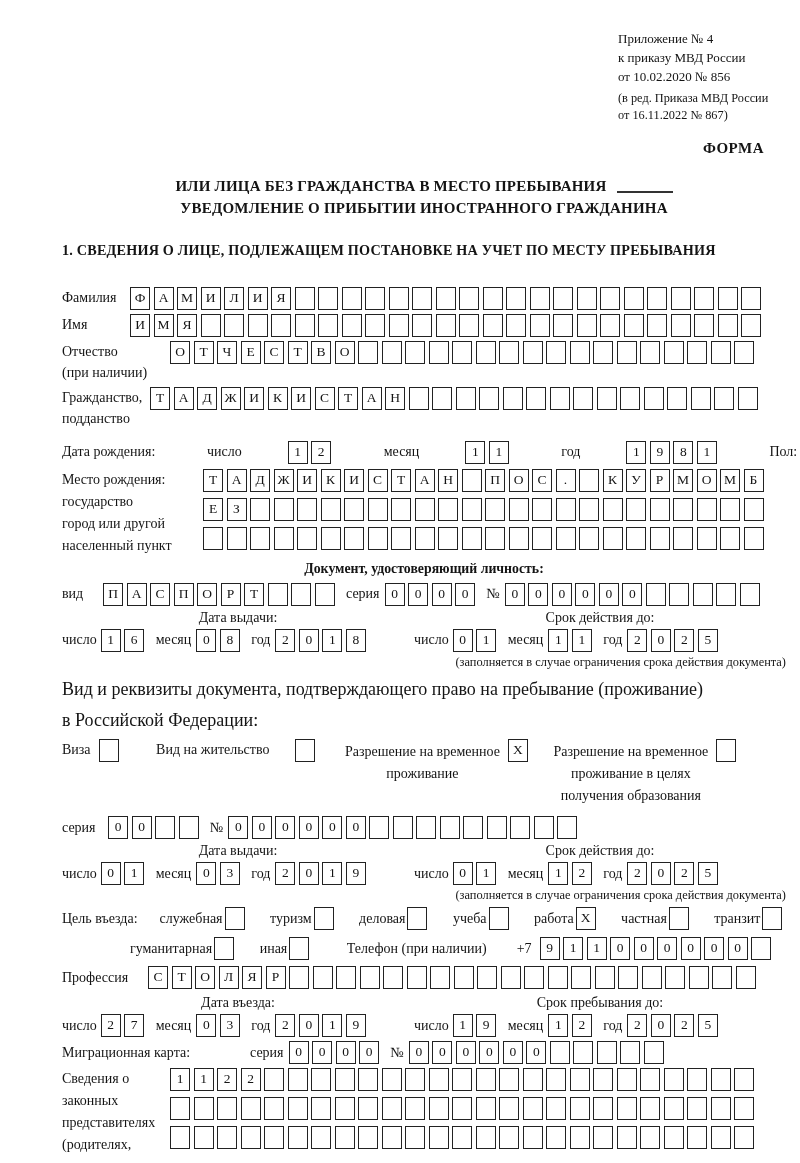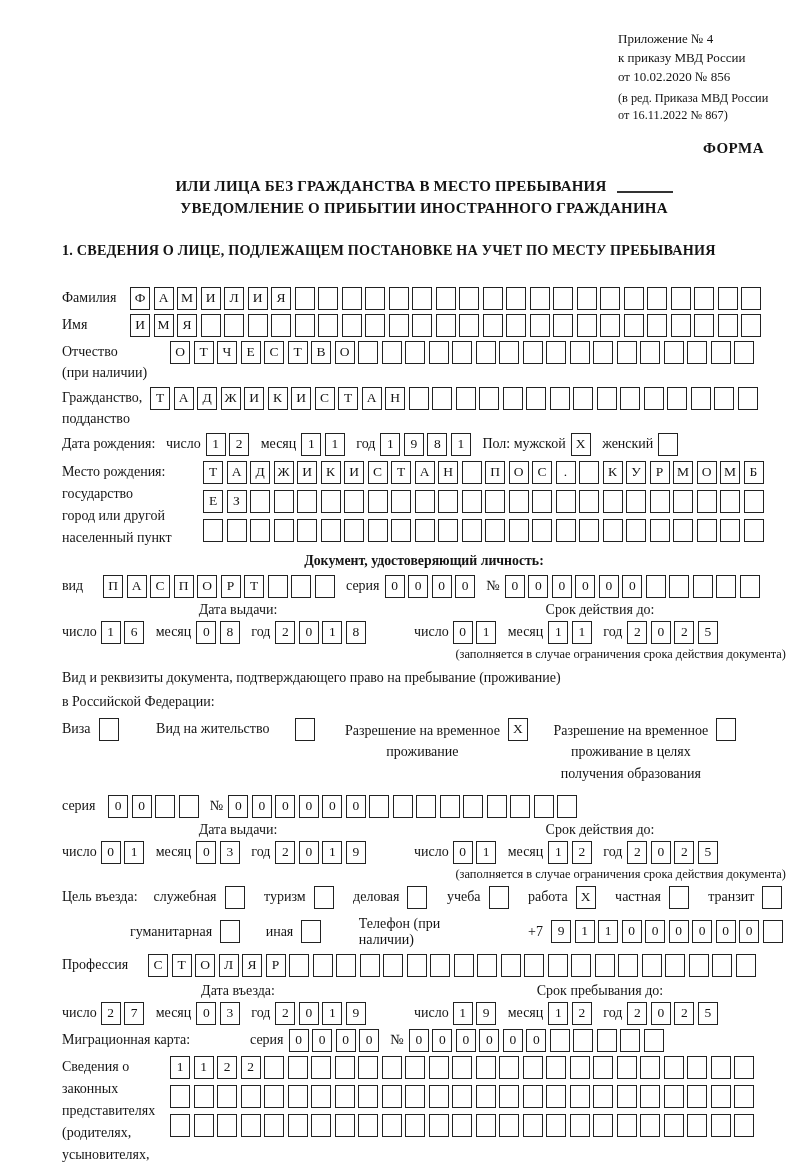--- a/index.html
+++ b/index.html
@@ -38,32 +38,32 @@
   
   .dates{margin-top:2px;margin-bottom:4px;}
   .dpair{display:flex;}
   .dcol{display:flex;flex-direction:column;}
   .dcol.left{width:352px;}
   .dcol.right{flex:1;}
   .dhead{font-size:14px;text-align:center;margin-bottom:3px;}
   .dline{display:flex;align-items:center;font-size:14px;}
   .dnote{font-size:12.4px;text-align:right;margin-top:3px;}
 
-  .plain{font-size:14px;line-height:1.7;}
+  .plain{font-size:18px;line-height:1.7;}
 
   
   .optrow{display:flex;align-items:flex-start;margin:4px 0 10px 0;}
   .opt{display:flex;align-items:flex-start;}
   .opt .olabel{font-size:14px;padding-top:3px;}
   .olines{font-size:14px;text-align:center;line-height:1.55;padding-top:2px;}.gap2{margin-left:34px}.gap3{margin-left:26px}.gap4{margin-left:22px}
   .boxgap{margin-left:8px;}
 
   .purpose{display:flex;align-items:center;justify-content:space-between;margin-bottom:7px;font-size:14px;}
   .pitem{display:flex;align-items:center;}
-  .pitem .plbl{margin-right:8px;white-space:nowrap;}
+  .pitem .plbl{margin-right:2px;white-space:nowrap;}
   .purpose2{display:flex;align-items:center;margin-left:68px;margin-bottom:6px;font-size:14px;}
 
   .repnote{font-size:12.4px;margin-left:110px;margin-top:2px;}
 </style>
 </head>
 <body>
 
 <div class="page">
 
   <div class="appendix">
@@ -213,21 +213,21 @@
         <span class="cell"></span>
         <span class="cell"></span>
         <span class="cell"></span>
         <span class="cell"></span>
         <span class="cell"></span>
         <span class="cell"></span>
         <span class="cell"></span>
       </div>
   </div>
 
-  <div class="frow ac" style="margin-top:4px;">
+  <div class="frow ac" style="margin-top:12px;gap:41px;">
     <span class="flabel" style="width:104px;padding-top:0;">Дата рождения:</span>
     <span class="dlbl first">число</span>
     <span class="cells">
         <span class="cell">1</span>
         <span class="cell">2</span>
       </span>
     <span class="dlbl">месяц</span>
     <span class="cells">
         <span class="cell">1</span>
         <span class="cell">1</span>

